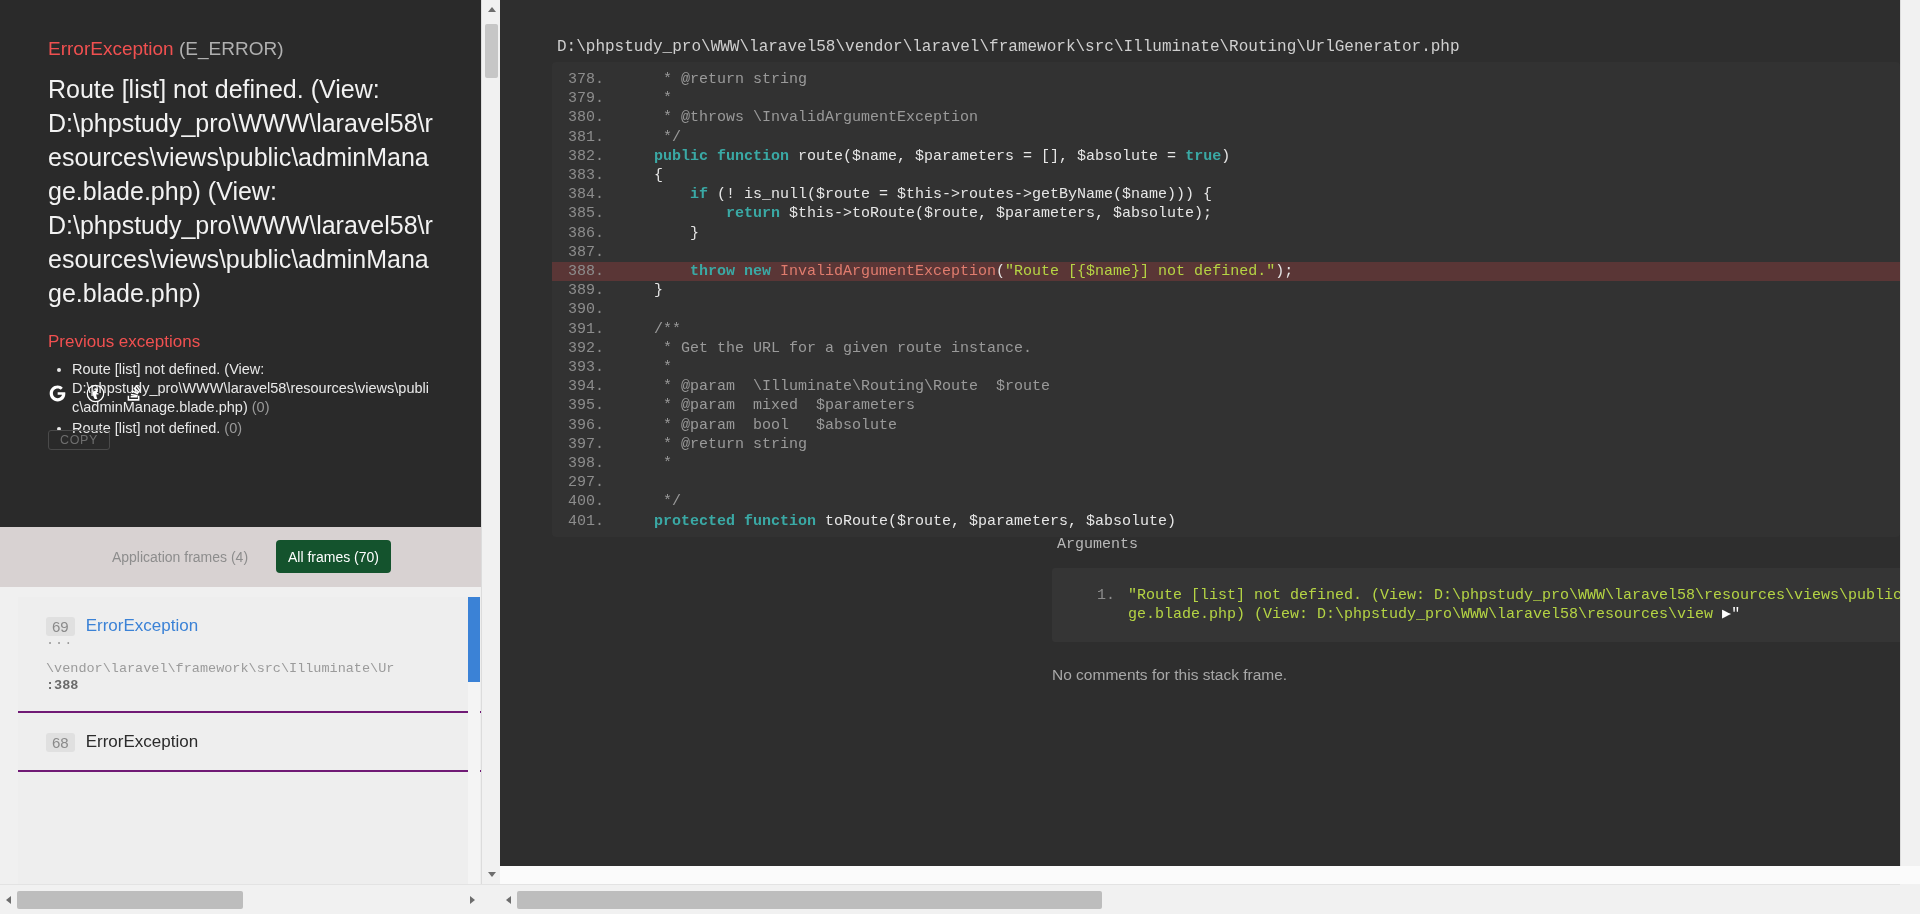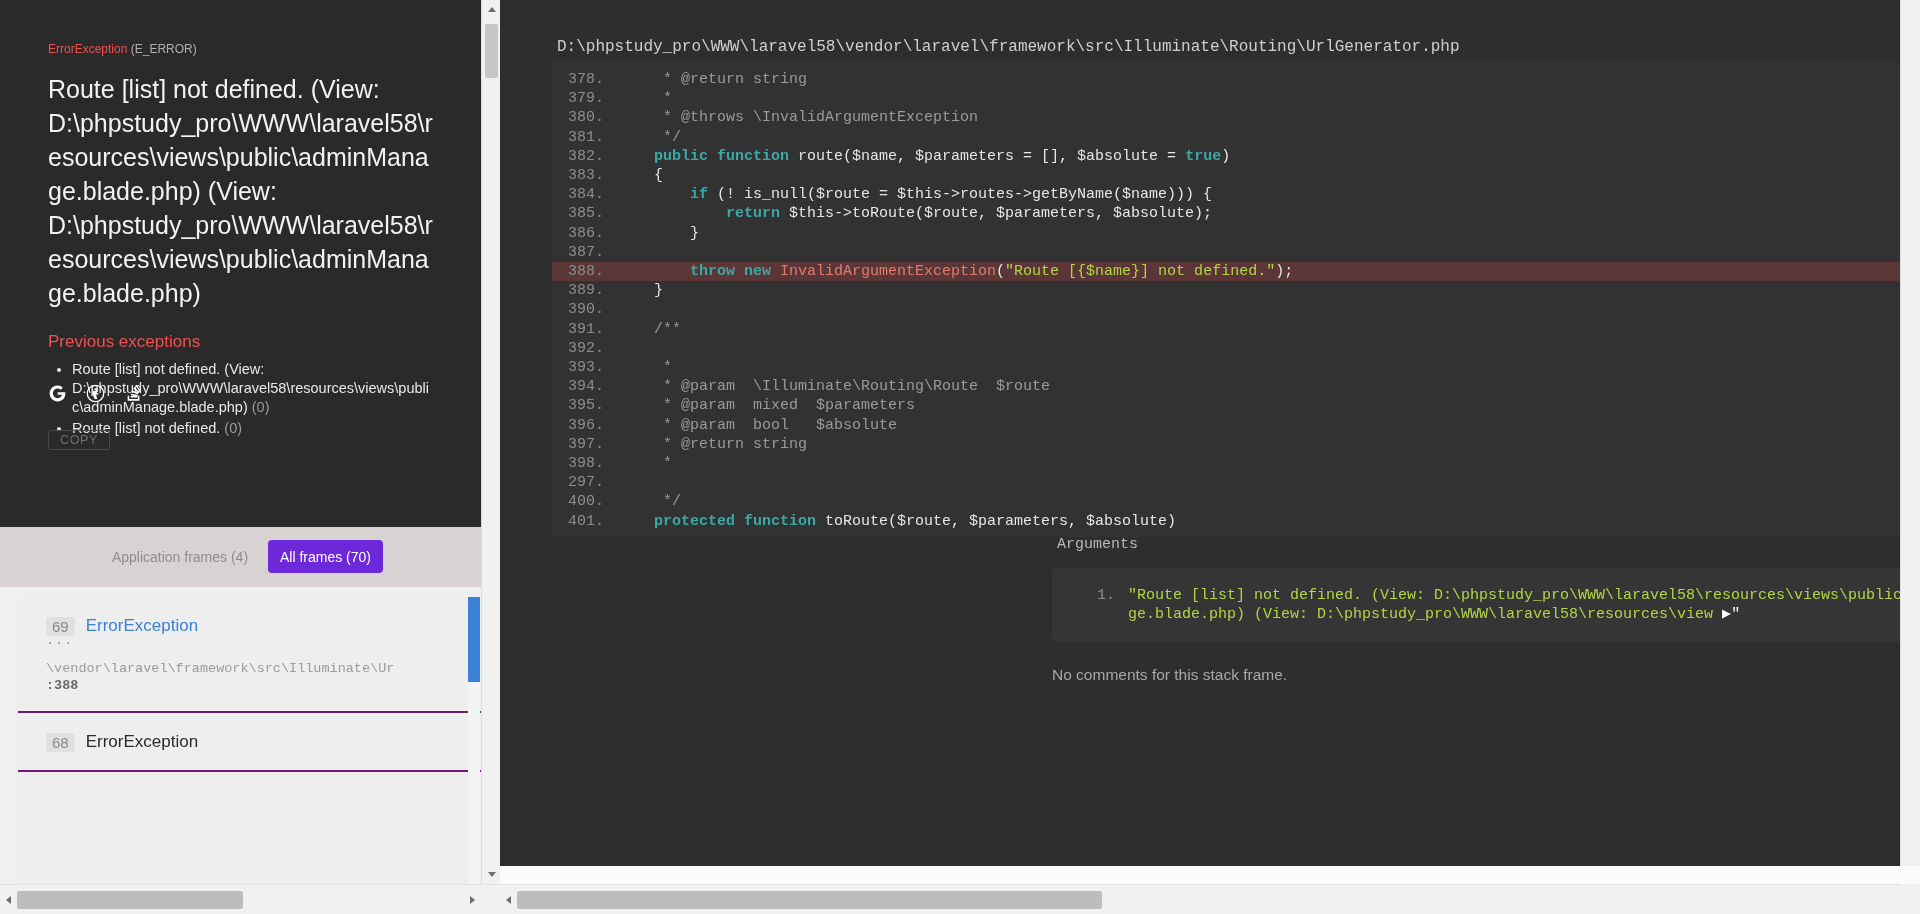--- a/index.html
+++ b/index.html
@@ -4,37 +4,37 @@
 <style>
   html,body{margin:0;padding:0;background:#ffffff;}
   body{width:1920px;height:914px;overflow:hidden;font-family:"Liberation Sans",sans-serif;}
 
   .app{position:relative;width:1920px;height:914px;background:#eceff1;}
 
   
   .left-col{position:absolute;left:0;top:0;width:481px;height:884px;background:#f0f0f0;overflow:hidden;}
 
   .exception-head{position:absolute;left:0;top:0;width:481px;height:527px;background:#2a2a2a;box-sizing:border-box;padding:38px 48px 0 48px;}
-  .exc-type-line{font-size:12px;line-height:22px;margin:0 0 12px 0;}
+  .exc-type-line{font-size:19px;line-height:22px;margin:0 0 12px 0;}
   .exc-class{color:#f05050;}
   .exc-code{color:#b0b0b0;}
   .exc-message{color:#f2f2f2;font-size:25px;line-height:34px;font-weight:400;margin:0 0 22px 0;word-break:break-word;}
   .prev-title{color:#f05050;font-size:17px;line-height:20px;margin:0 0 8px 0;}
   .prev-list{margin:0 0 0 0;padding:0 0 0 24px;list-style:disc;}
   .prev-list li{color:#e8e8e8;font-size:14.5px;line-height:19px;margin-bottom:2px;word-break:break-word;}
   .prev-count{color:#9a9a9a;}
 
   .search-icons{position:absolute;left:48px;top:384px;display:flex;gap:19px;align-items:center;}
   .search-icons svg{display:block;}
   .copy-btn{position:absolute;left:48px;top:430px;width:62px;height:20px;border:1px solid #4a4a4a;border-radius:3px;background:transparent;color:#6e6e6e;font-size:12.5px;letter-spacing:.6px;font-family:"Liberation Sans",sans-serif;display:flex;align-items:center;justify-content:center;cursor:pointer;padding:0;}
 
   .frames-tabs{position:absolute;left:0;top:527px;width:481px;height:60px;background:#d8d2d2;}
   .tab{position:absolute;top:13px;height:33px;display:flex;align-items:center;justify-content:center;font-size:14px;border-radius:4px;box-sizing:border-box;cursor:pointer;}
   .tab-app{left:96px;width:168px;color:#8d8d8d;background:transparent;}
-  .tab-all{left:268px;width:115px;color:#ffffff;background:#6d28d9;}
+  .tab-all{left:276px;width:115px;color:#ffffff;background:#14532d;}
 
   .frames-list{position:absolute;left:18px;top:597px;width:463px;height:287px;background:#eeeeee;overflow:hidden;}
   .frame{box-sizing:border-box;padding:19px 0 18px 28px;border-bottom:2px solid #701a75;position:relative;cursor:pointer;}
   .frame-hdr{display:flex;align-items:center;gap:11px;}
   .frame-num{background:#e0e0e0;color:#8a8a8a;font-size:15px;border-radius:3px;padding:1px 6px;min-width:16px;text-align:center;}
   .frame-cls{font-size:17px;}
   .frame-cls.active{color:#3b82d6;}
   .frame-cls.plain{color:#2b2b2b;}
   .frame-path{margin-top:13px;font-family:"Liberation Mono",monospace;font-size:13.5px;line-height:19px;color:#9b9b9b;white-space:nowrap;}
   .frame-dots{color:#9b9b9b;font-family:"Liberation Mono",monospace;font-size:13.5px;line-height:10px;letter-spacing:1px;}
@@ -197,21 +197,21 @@
           <div class="code-line"><span class="ln">382.</span><span><span class="cd">    </span><span class="c-kw">public function</span><span class="cd"> route($name, $parameters = [], $absolute = </span><span class="c-kw">true</span><span class="cd">)</span></span></div>
           <div class="code-line"><span class="ln">383.</span><span><span class="cd">    {</span></span></div>
           <div class="code-line"><span class="ln">384.</span><span><span class="cd">        </span><span class="c-kw">if</span><span class="cd"> (! is_null($route = $this-&gt;routes-&gt;getByName($name))) {</span></span></div>
           <div class="code-line"><span class="ln">385.</span><span><span class="cd">            </span><span class="c-kw">return</span><span class="cd"> $this-&gt;toRoute($route, $parameters, $absolute);</span></span></div>
           <div class="code-line"><span class="ln">386.</span><span><span class="cd">        }</span></span></div>
           <div class="code-line"><span class="ln">387.</span><span><span class="cd"></span></span></div>
           <div class="code-line hl"><span class="ln">388.</span><span><span class="cd">        </span><span class="c-kw">throw new</span><span class="c-cls"> InvalidArgumentException</span><span class="cd">(</span><span class="c-str">"Route [{$name}] not defined."</span><span class="cd">);</span></span></div>
           <div class="code-line"><span class="ln">389.</span><span><span class="cd">    }</span></span></div>
           <div class="code-line"><span class="ln">390.</span><span><span class="cd"></span></span></div>
           <div class="code-line"><span class="ln">391.</span><span><span class="c-com">    /**</span></span></div>
-          <div class="code-line"><span class="ln">392.</span></div>
+          <div class="code-line"><span class="ln">392.</span><span><span class="c-com">     * Get the URL for a given route instance.</span></span></div>
           <div class="code-line"><span class="ln">393.</span><span><span class="c-com">     *</span></span></div>
           <div class="code-line"><span class="ln">394.</span><span><span class="c-com">     * @param  \Illuminate\Routing\Route  $route</span></span></div>
           <div class="code-line"><span class="ln">395.</span><span><span class="c-com">     * @param  mixed  $parameters</span></span></div>
           <div class="code-line"><span class="ln">396.</span><span><span class="c-com">     * @param  bool   $absolute</span></span></div>
           <div class="code-line"><span class="ln">397.</span><span><span class="c-com">     * @return string</span></span></div>
           <div class="code-line"><span class="ln">398.</span><span><span class="c-com">     *</span></span></div>
           <div class="code-line"><span class="ln">297.</span></div>
           <div class="code-line"><span class="ln">400.</span><span><span class="c-com">     */</span></span></div>
           <div class="code-line"><span class="ln">401.</span><span><span class="cd">    </span><span class="c-kw">protected function</span><span class="cd"> toRoute($route, $parameters, $absolute)</span></span></div>
         </div>

